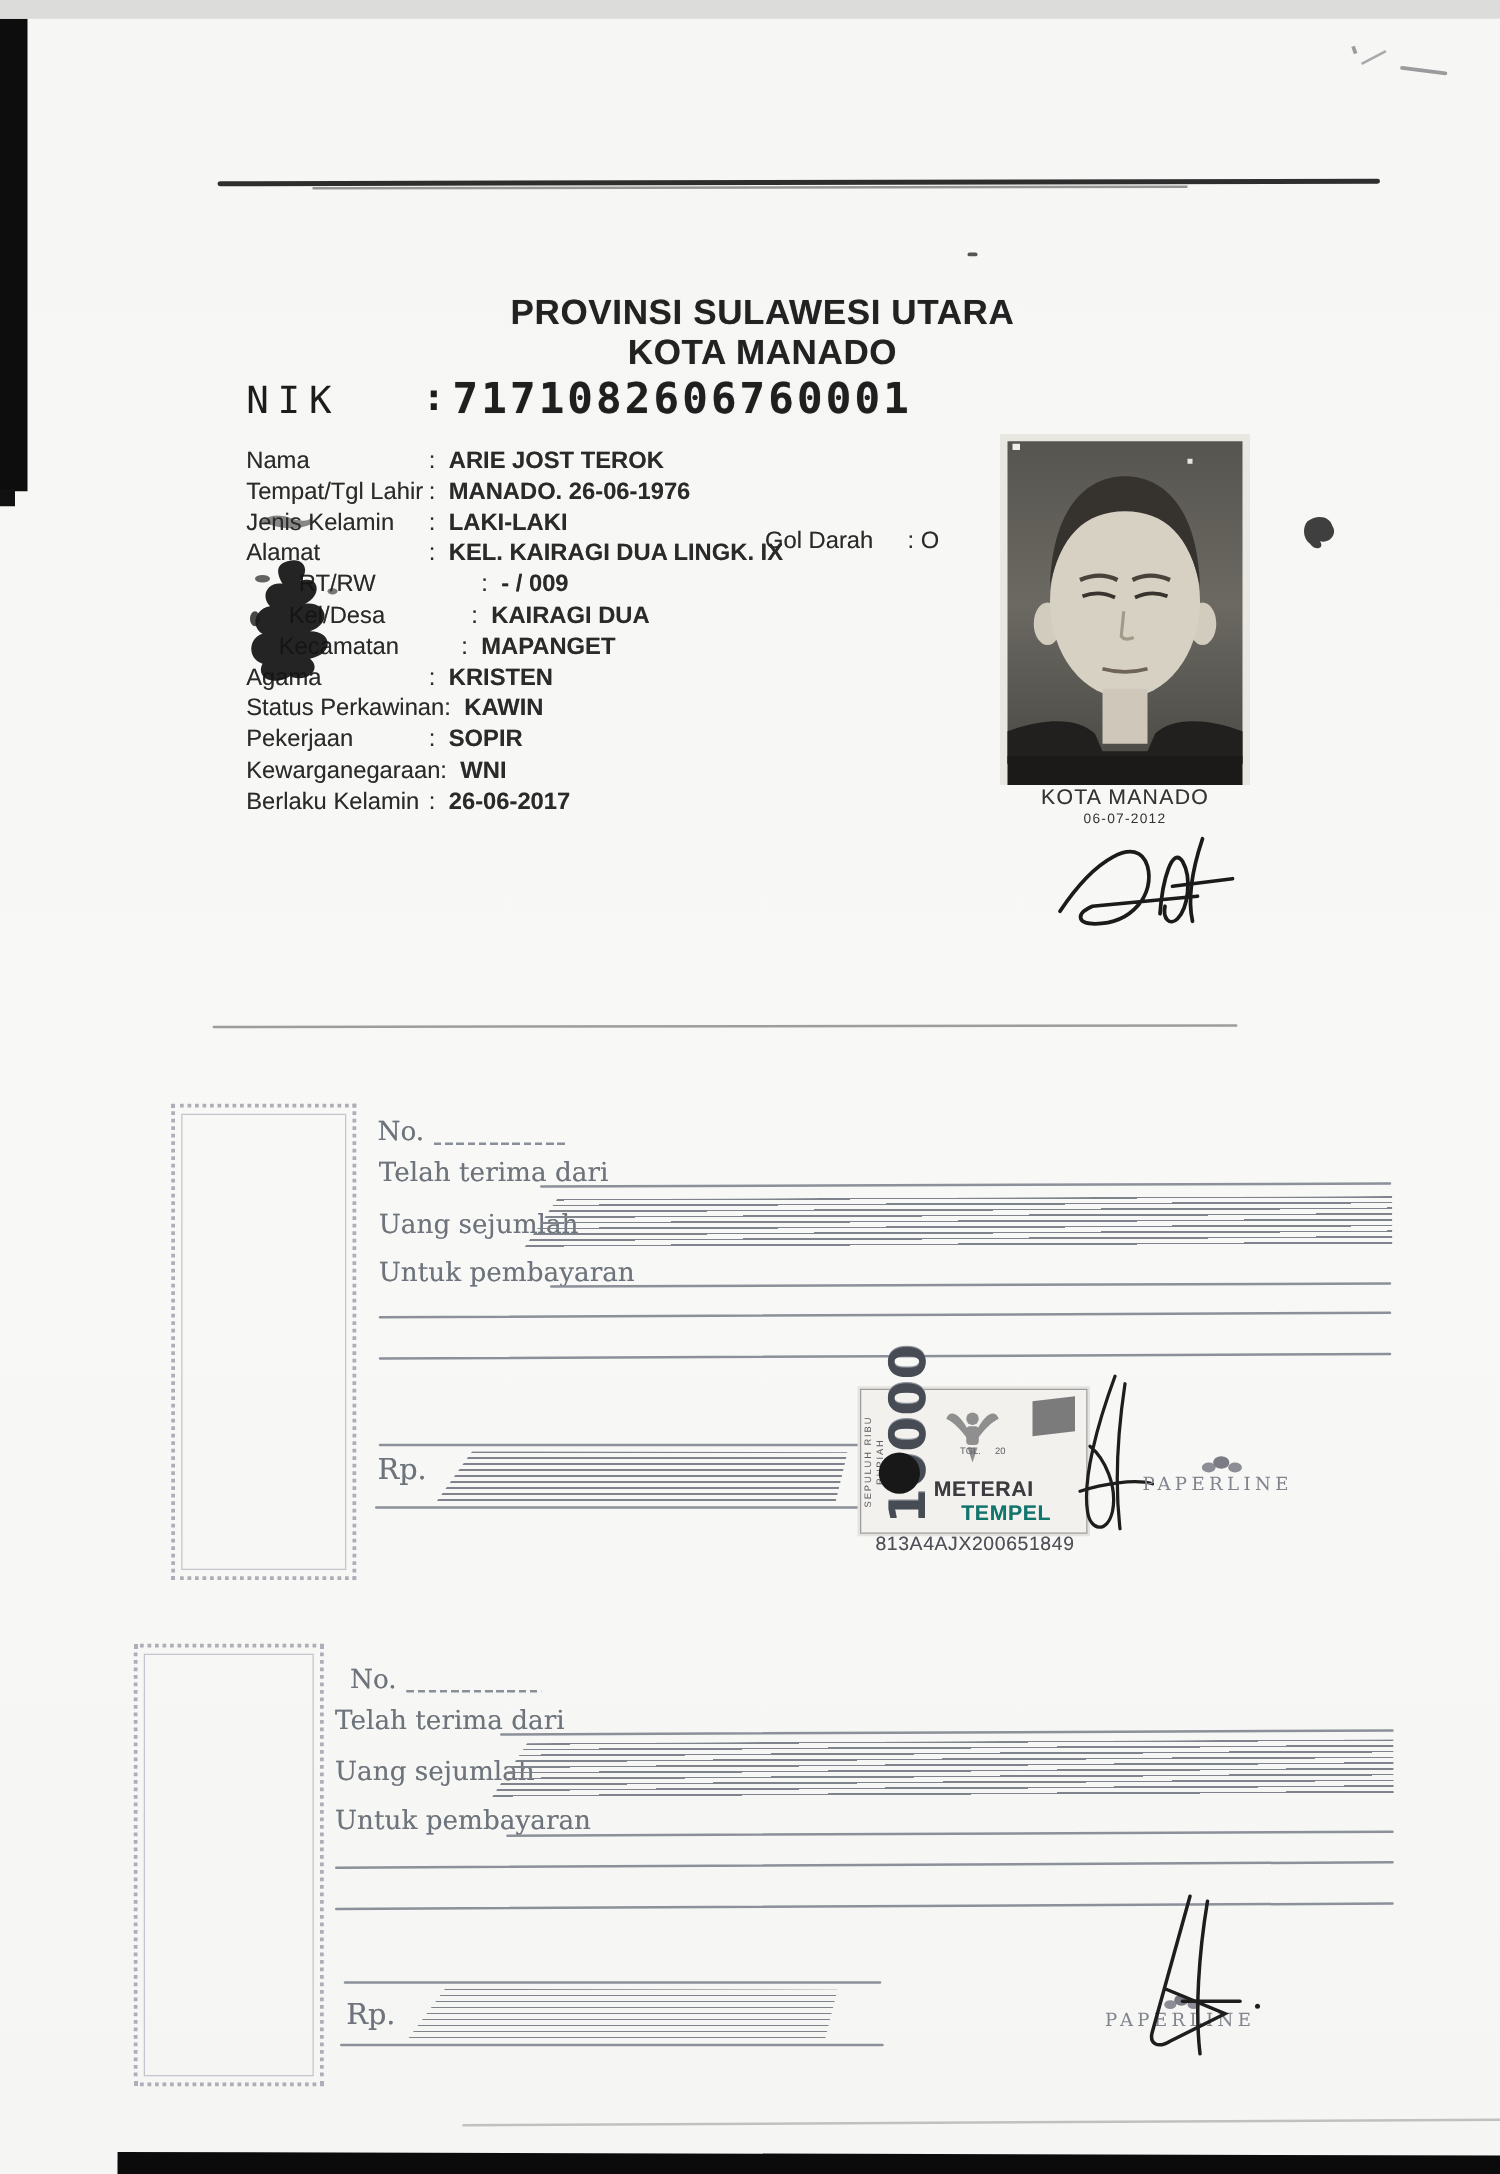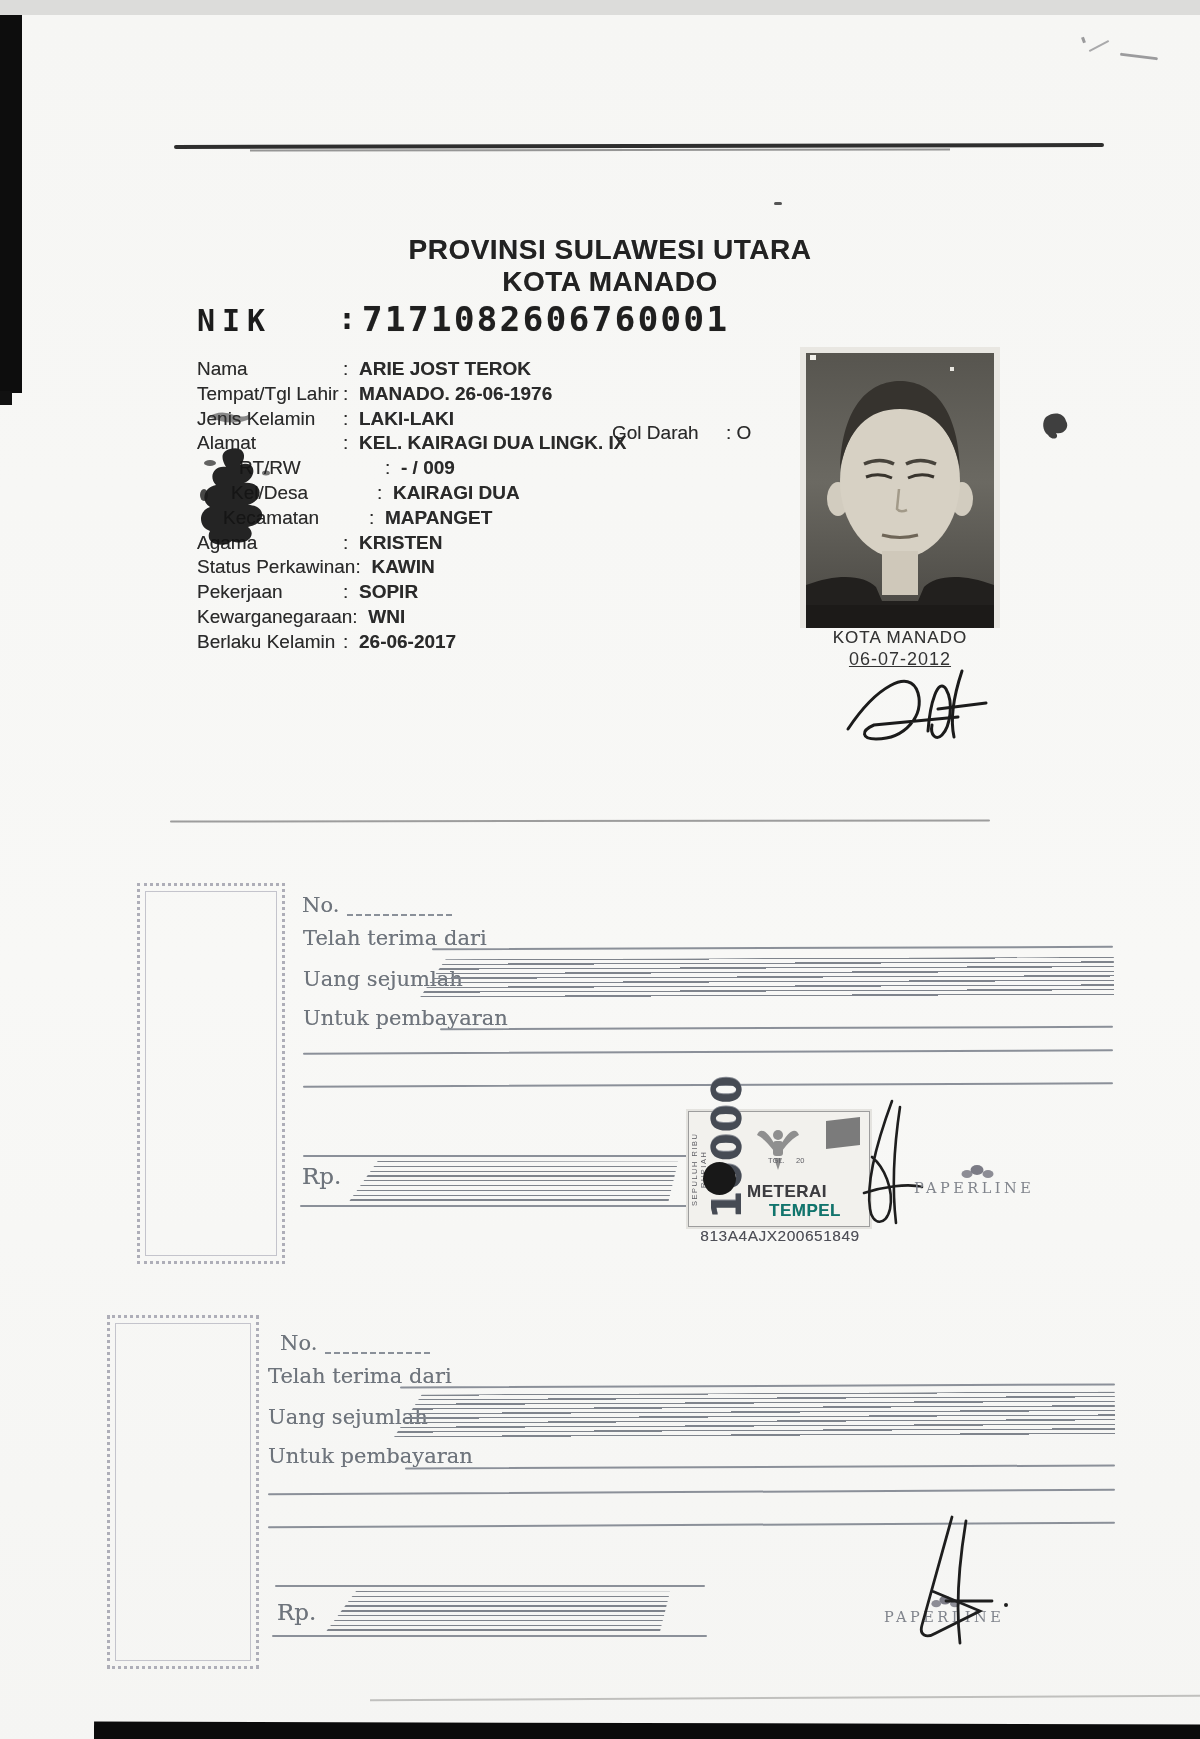--- a/index.html
+++ b/index.html
@@ -19,36 +19,36 @@
   .scan-line-top{left:174px;top:129px;width:930px;height:4px;background:#2e2e2e;border-radius:2px;transform:rotate(-.12deg);}
   .scan-line-top2{left:250px;top:134px;width:700px;height:1.5px;background:#555;opacity:.6;transform:rotate(-.1deg);}
   .speck-a{left:774px;top:187px;width:8px;height:3px;background:#555;border-radius:2px;}
   .divider-mid{left:170px;top:805px;width:820px;height:2px;background:#8d8d8d;opacity:.85;transform:rotate(-.08deg);border-radius:2px;}
   .scan-line-bottom{left:370px;top:1682px;width:830px;height:1.5px;background:#c0c0be;transform:rotate(-.3deg);}
   
   .id-title{left:340px;top:219px;width:540px;text-align:center;font-size:28px;font-weight:bold;
     letter-spacing:.5px;color:#222;text-shadow:0 0 .6px rgba(0,0,0,.4);}
   .id-title2{left:340px;top:251px;width:540px;text-align:center;font-size:28px;font-weight:bold;
     letter-spacing:.5px;color:#222;text-shadow:0 0 .6px rgba(0,0,0,.4);}
-  .nik-label{left:197px;top:288px;font-family:"DejaVu Sans Mono",monospace;font-weight:bold;
+  .nik-label{left:197px;top:288px;font-family:"DejaVu Sans Mono",monospace;font-weight:normal;
     font-size:30px;letter-spacing:7px;color:#1c1c1c;}
   .nik-colon{left:338px;top:286px;font-family:"DejaVu Sans Mono",monospace;font-weight:bold;font-size:30px;color:#1c1c1c;}
   .nik-value{left:362px;top:284px;font-family:"DejaVu Sans Mono",monospace;font-weight:bold;
     font-size:34px;letter-spacing:2.5px;color:#1f1f1f;text-shadow:0 0 .7px rgba(0,0,0,.45);}
   .id-fields{left:197px;top:342px;width:560px;}
   .id-row{display:flex;height:24.8px;line-height:24.8px;font-size:19px;color:#2a2a2a;
     text-shadow:0 0 .5px rgba(0,0,0,.35);}
   .id-row .lbl{flex:0 0 146px;white-space:nowrap;}
   .id-row .col{flex:0 0 16px;}
   .id-row .val{flex:1;white-space:nowrap;font-weight:bold;}
   .gol-label{left:612px;top:407px;font-size:19px;color:#2a2a2a;text-shadow:0 0 .5px rgba(0,0,0,.35);}
   .gol-value{left:726px;top:407px;font-size:19px;color:#2a2a2a;text-shadow:0 0 .5px rgba(0,0,0,.35);}
   .issue-city{left:805px;top:613px;width:190px;text-align:center;font-size:17px;letter-spacing:1px;color:#333;
     text-shadow:0 0 .5px rgba(0,0,0,.3);}
-  .issue-date{left:805px;top:634px;width:190px;text-align:center;font-size:18px;letter-spacing:1px;color:#333;text-decoration:underline;}
+  .issue-date{left:805px;top:634px;width:190px;text-align:center;font-size:11px;letter-spacing:1px;color:#333;}
   
   .rc-frame-outer{border:3px dotted #aeaeb8;}
   .rc-frame-inner{position:absolute;left:5px;top:5px;right:5px;bottom:5px;border:1px solid #c4c4cc;}
   .rc-label{font-family:"DejaVu Serif",serif;font-size:21px;color:#6e747c;text-shadow:0 0 .5px rgba(90,96,104,.5);white-space:nowrap;text-align:center;}
   .rc-label-rp{font-family:"DejaVu Serif",serif;font-size:23px;color:#6e747c;text-shadow:0 0 .5px rgba(90,96,104,.5);}
   .ln{height:1.6px;background:#8b9099;border-radius:1px;}
   .ln-dash{height:1.8px;background:repeating-linear-gradient(90deg,#8a9099 0 6px,transparent 6px 9px);}
   .hatch{background:repeating-linear-gradient(180deg,#7f848c 0 1.3px,transparent 1.3px 4.6px);
     clip-path:polygon(4% 0,100% 0,100% 100%,0 100%);}
   .hatch-rp{background:repeating-linear-gradient(180deg,#7f848c 0 1.3px,transparent 1.3px 4.8px);

